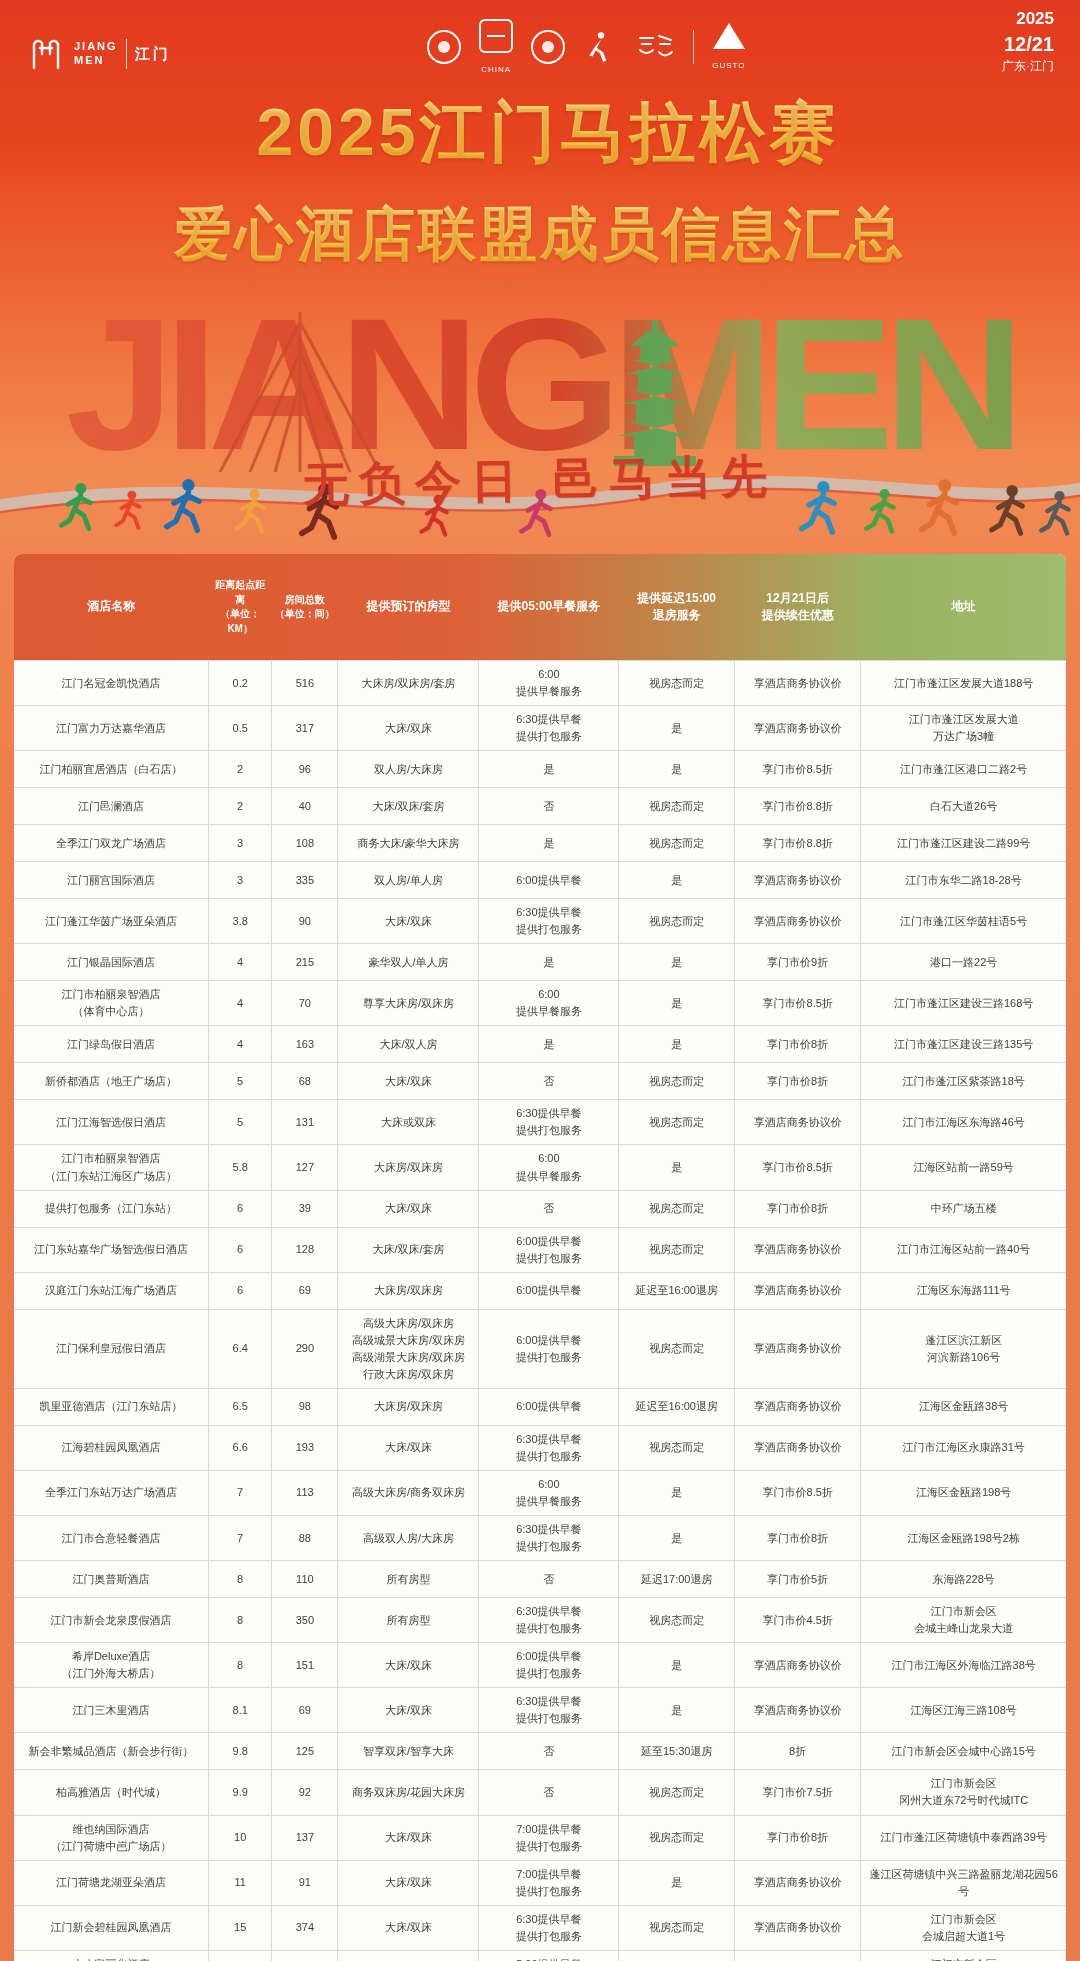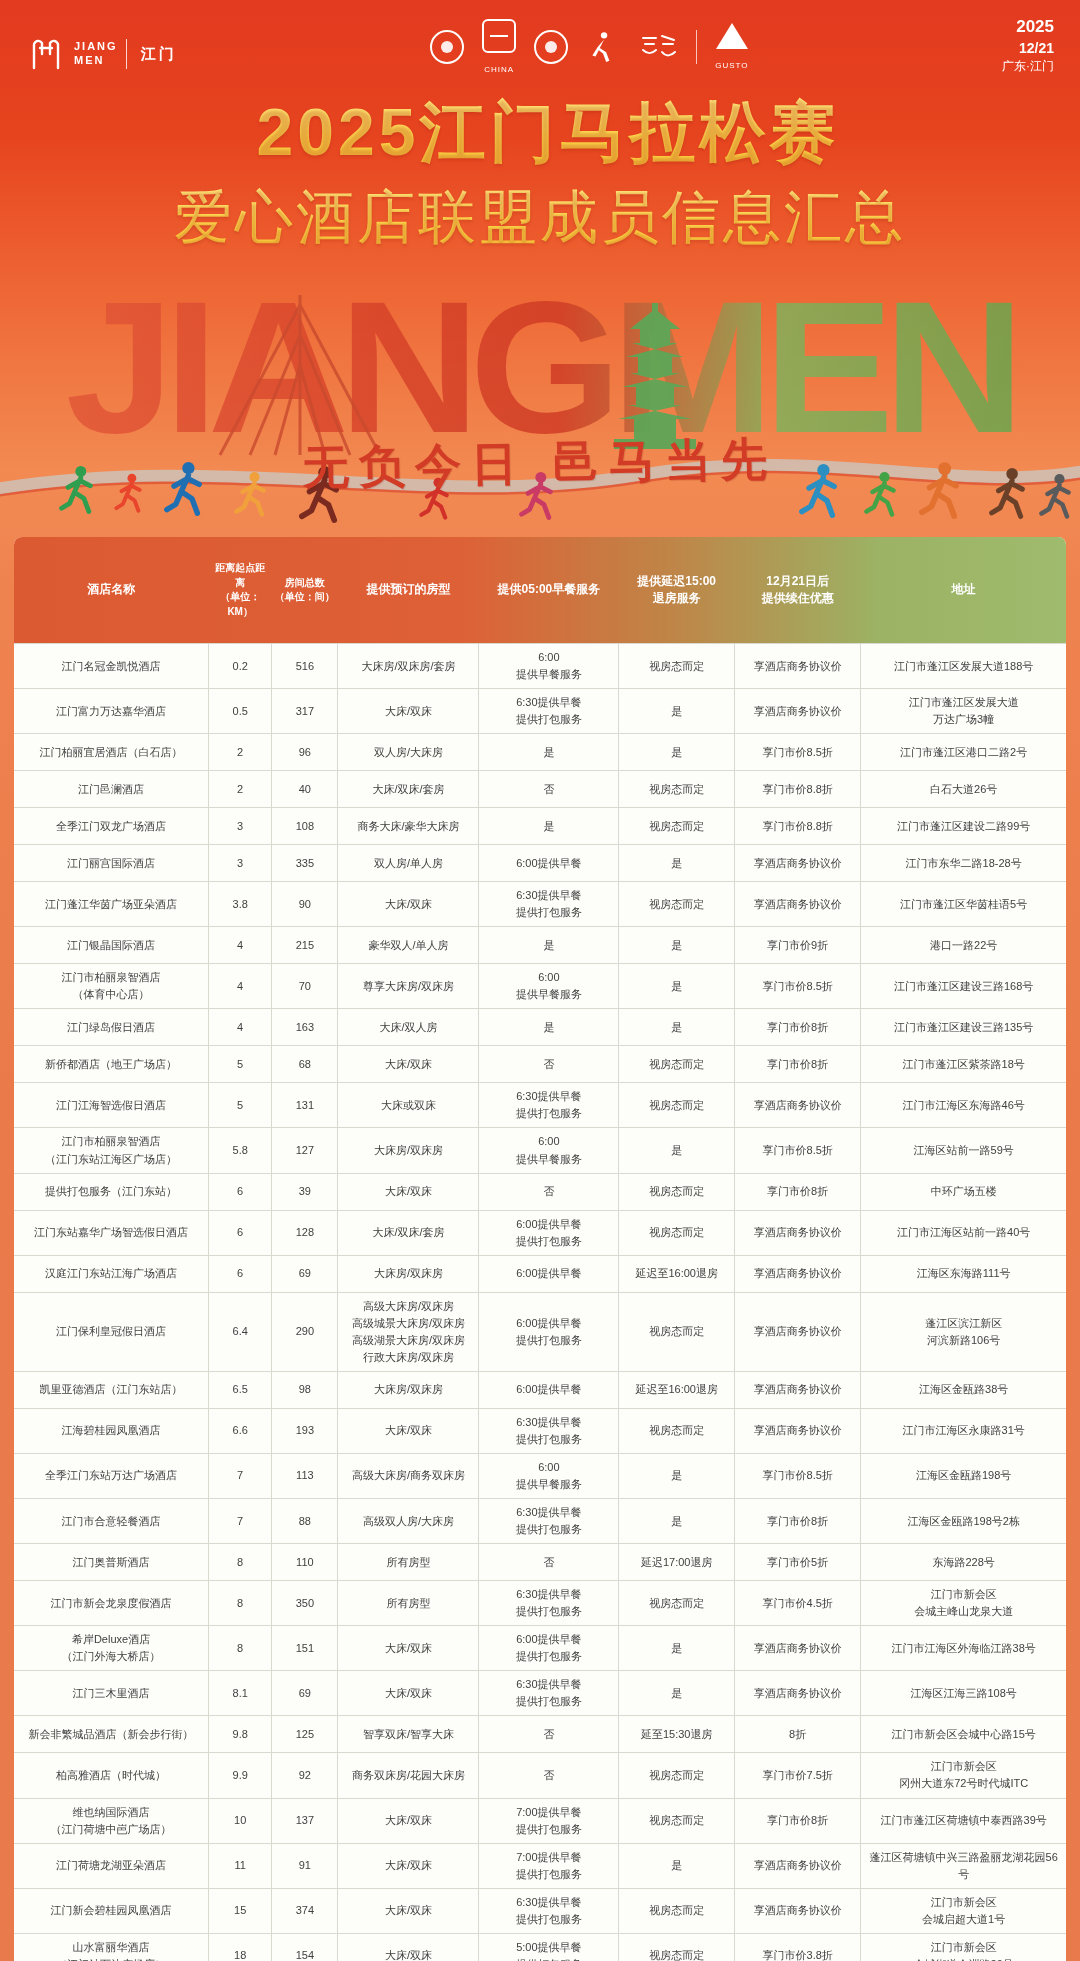--- a/index.html
+++ b/index.html
@@ -9,40 +9,40 @@
     position:relative; width:1080px; height:1961px; overflow:hidden;
     background:linear-gradient(180deg,#e23a1f 0%,#e6441f 7%,#ec5a2c 12%,#f0743f 18%,#f28a52 24%,#ef8350 30%,#ea7a4a 55%,#e97a4b 100%);
   }
   
   .topbar{ display:flex; align-items:flex-end; justify-content:space-between; padding:16px 26px 0 26px; height:74px; }
   .brand{ display:flex; align-items:center; gap:8px; color:#fff; }
   .brand svg{ display:block; }
   .brand-txt{ display:flex; align-items:center; gap:8px; }
   .brand-en{ font-size:11px; font-weight:bold; letter-spacing:2px; line-height:1.25; }
   .brand-sep{ width:1px; height:30px; background:rgba(255,255,255,.8); }
-  .brand-cn{ font-size:15px; font-weight:bold; letter-spacing:3px;margin-left:6px; }
+  .brand-cn{ font-size:15px; font-weight:bold; letter-spacing:3px; }
   .logo-row{ display:flex; align-items:center; gap:18px; margin-top:6px; }
   .logo-chip{ display:flex; flex-direction:column; align-items:center; gap:12px; color:#fff; }
   .seal{ width:34px; height:34px; border:2px solid #fff; border-radius:50%; position:relative; }
   .seal::after{ content:""; position:absolute; left:50%; top:50%; width:12px; height:12px; margin:-6px 0 0 -6px; border-radius:50%; background:#fff; opacity:.9; }
   .mark{ width:34px; height:34px; border:2px solid #fff; border-radius:6px; position:relative; }
   .mark::after{ content:""; position:absolute; left:6px; right:6px; top:14px; height:2px; background:#fff; }
   .tri{ width:0; height:0; border-left:16px solid transparent; border-right:16px solid transparent; border-bottom:26px solid #fff; }
   .logo-label{ font-size:8px; letter-spacing:1px; color:#fff; }
   .logo-divider{ width:1px; height:34px; background:rgba(255,255,255,.7); }
   .date-block{ text-align:right; color:#fff; line-height:1.35; }
   .date-year{ font-size:17px; font-weight:bold; }
-  .date-md{ font-size:14px; font-weight:bold; }
+  .date-md{ font-size:20px; font-weight:bold; }
   .date-loc{ font-size:12px; }
   
   .title1{ margin-top:14px; text-align:center; font-size:66px; font-weight:900; letter-spacing:4px;
     background:linear-gradient(180deg,#ffe987 0%,#ffd84a 55%,#f9c535 100%);
     -webkit-background-clip:text; background-clip:text; color:transparent;
     text-shadow:0 2px 3px rgba(160,30,10,.25);padding-left:16px; }
-  .title2{ margin-top:1px; text-align:center; font-size:58px; font-weight:400; letter-spacing:3px;
+  .title2{ margin-top:18px; text-align:center; font-size:58px; font-weight:700; letter-spacing:3px;
     background:linear-gradient(180deg,#ffe987 0%,#ffd84a 55%,#f9c535 100%);
     -webkit-background-clip:text; background-clip:text; color:transparent;
     text-shadow:0 2px 3px rgba(160,30,10,.25); }
   
   .banner{ position:relative; height:268px; margin-top:8px; overflow:hidden; }
   .banner-word{ position:absolute; left:50%; top:8px; transform:translateX(-50%) scaleX(1.04);
     font-size:188px; font-weight:900; letter-spacing:-10px; line-height:1; white-space:nowrap;
     background:linear-gradient(90deg,#e25738 0%,#d8432a 30%,#cf3a24 52%,#b96a3c 62%,#7fb35c 75%,#66a74e 100%);
     -webkit-background-clip:text; background-clip:text; color:transparent; opacity:.82; }
   .banner svg.decor{ position:absolute; left:0; top:0; }

